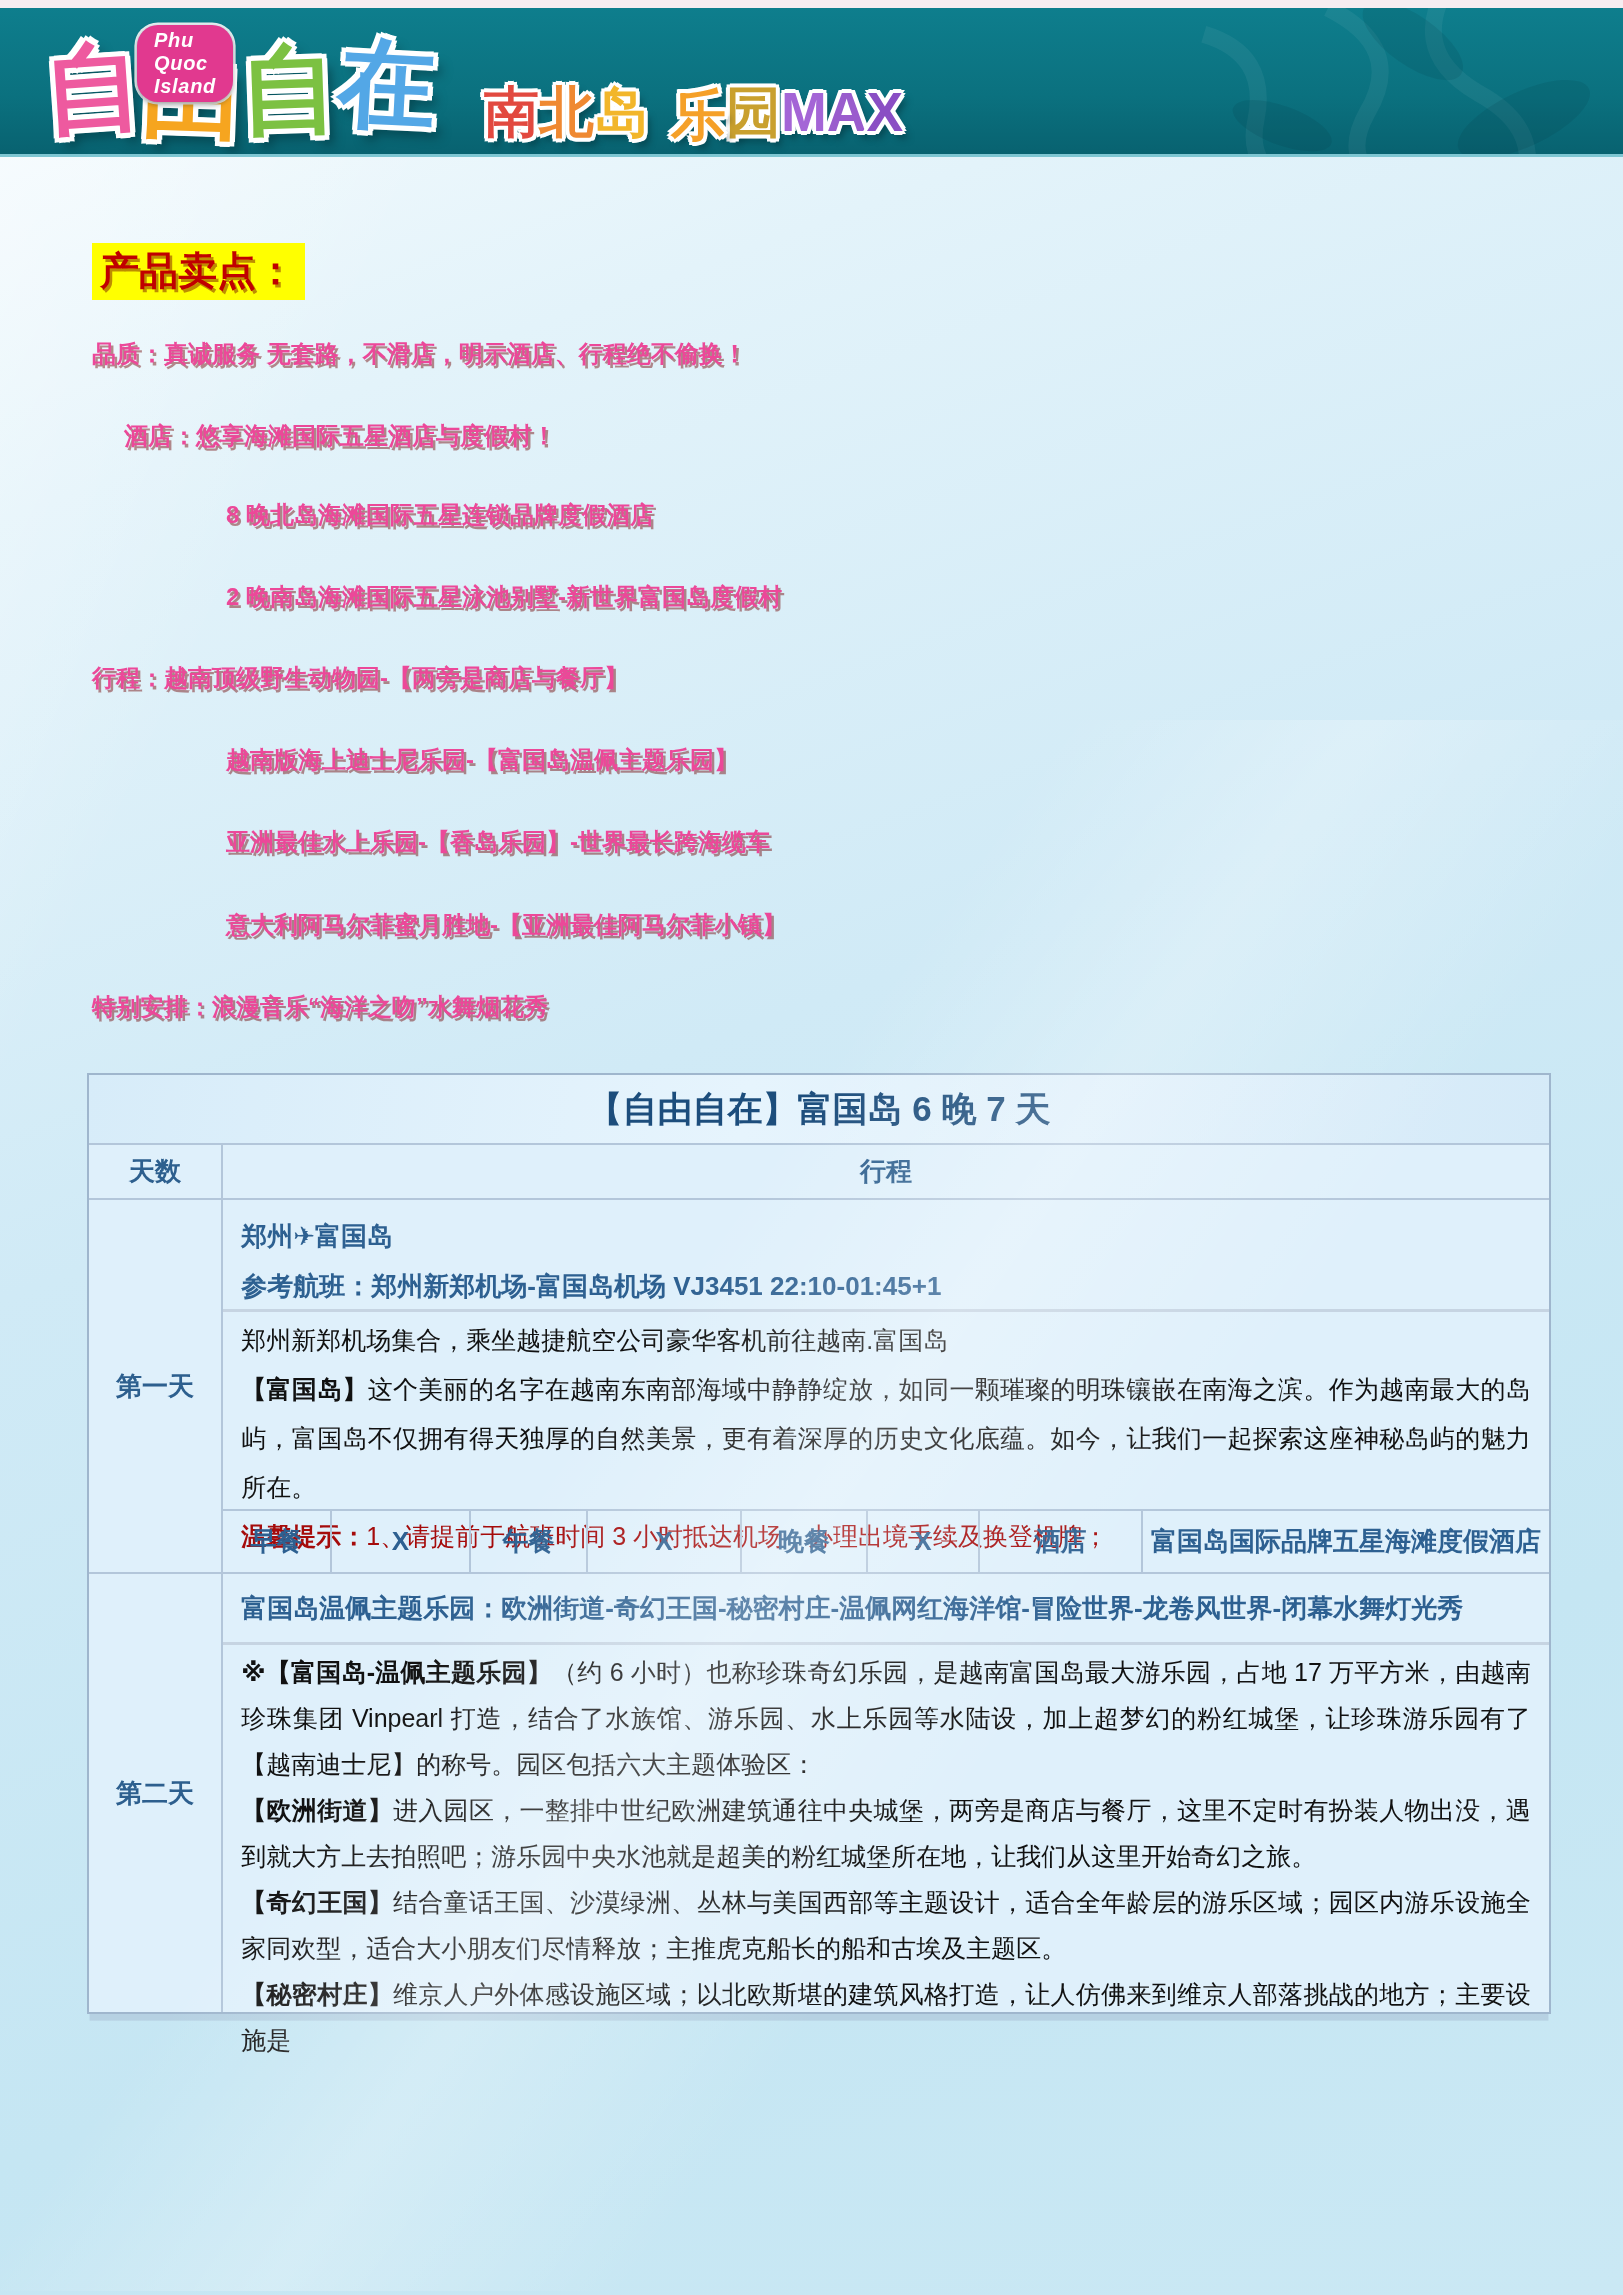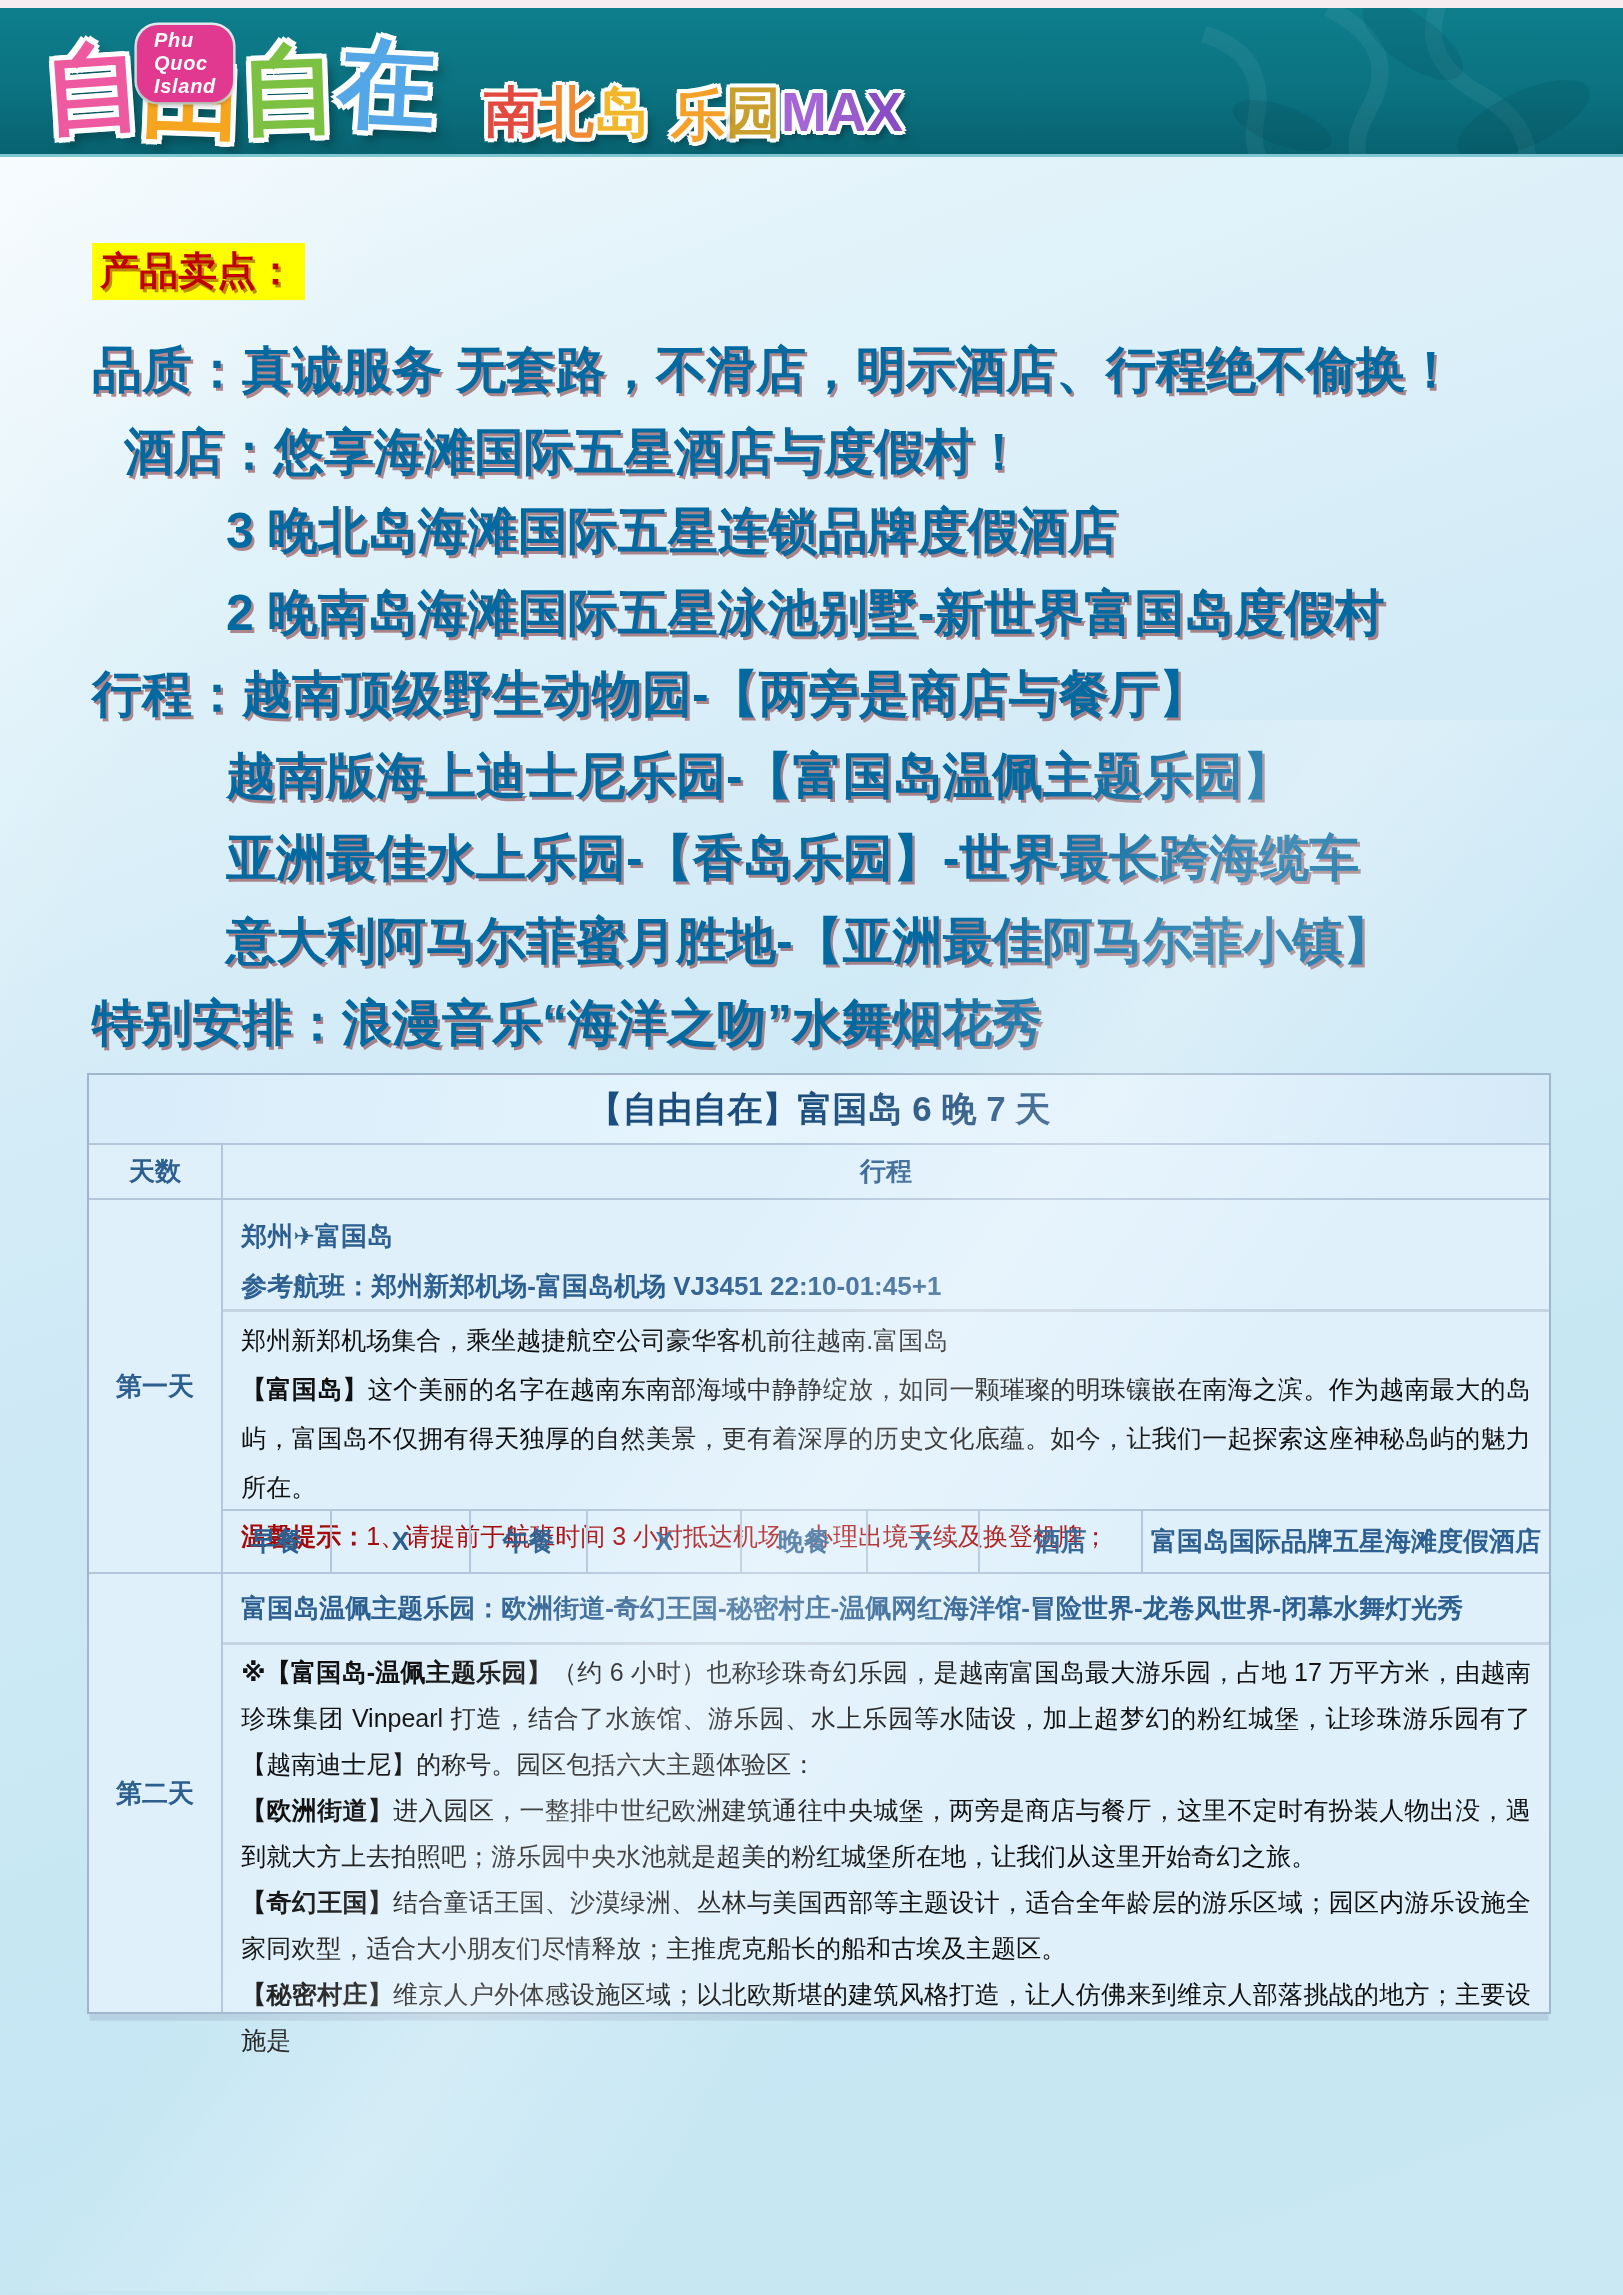--- a/index.html
+++ b/index.html
@@ -67,21 +67,21 @@
   
   .selling-heading{
     position:absolute; left:92px; top:243px;
     background:#ffff00; color:#c00000; font-weight:bold; font-size:39px;
     padding:6.5px 10.5px 7.9px 7.9px; line-height:1.1;
     text-shadow:2.6px 2.6px 0 rgba(110,0,0,.45);
     text-align:center;
   }
   .sp-line{
     position:absolute; left:92px; white-space:nowrap;
-    color:#0369a1; font-weight:bold; font-size:50px; line-height:1.2;
+    color:#ec4899; font-weight:bold; font-size:24px; line-height:1.2;
     text-shadow:2.6px 2.6px 0 rgba(110,0,0,.45);
   }
   .sp-line.ind{ left:226px; }
   .sp-0{ top:340px; } .sp-1{ top:422px;margin-left:32px; } .sp-2{ top:501px; }
   .sp-3{ top:583px; } .sp-4{ top:664px; } .sp-5{ top:746px; }
   .sp-6{ top:828px; } .sp-7{ top:911px; } .sp-8{ top:993px; }
 
   
   .tbl{
     position:absolute; left:87px; top:1073px; width:1464px;
@@ -167,21 +167,21 @@
     <div class="logo-tagline">
       <span class="t0">南</span><span class="t1">北</span><span class="t2">岛</span><span class="tg-gap"></span><span class="t3">乐</span><span class="t4">园</span><span class="t5">M</span><span class="t6">A</span><span class="t7">X</span>
     </div>
   </div>
 </div>
 
 <div class="selling-heading">产品卖点：</div>
 
 <div class="sp-line sp-0">品质：真诚服务 无套路，不滑店，明示酒店、行程绝不偷换！</div>
 <div class="sp-line sp-1">酒店：悠享海滩国际五星酒店与度假村！</div>
-<div class="sp-line sp-2 ind">3 晚北岛海滩国际五星连锁品牌度假酒店</div>
+<div class="sp-line sp-2 ind">8 晚北岛海滩国际五星连锁品牌度假酒店</div>
 <div class="sp-line sp-3 ind">2 晚南岛海滩国际五星泳池别墅-新世界富国岛度假村</div>
 <div class="sp-line sp-4">行程：越南顶级野生动物园-【两旁是商店与餐厅】</div>
 <div class="sp-line sp-5 ind">越南版海上迪士尼乐园-【富国岛温佩主题乐园】</div>
 <div class="sp-line sp-6 ind">亚洲最佳水上乐园-【香岛乐园】-世界最长跨海缆车</div>
 <div class="sp-line sp-7 ind">意大利阿马尔菲蜜月胜地-【亚洲最佳阿马尔菲小镇】</div>
 <div class="sp-line sp-8">特别安排：浪漫音乐“海洋之吻”水舞烟花秀</div>
 
 <div class="tbl">
   <div class="t-title">【自由自在】富国岛 6 晚 7 天</div>
 

